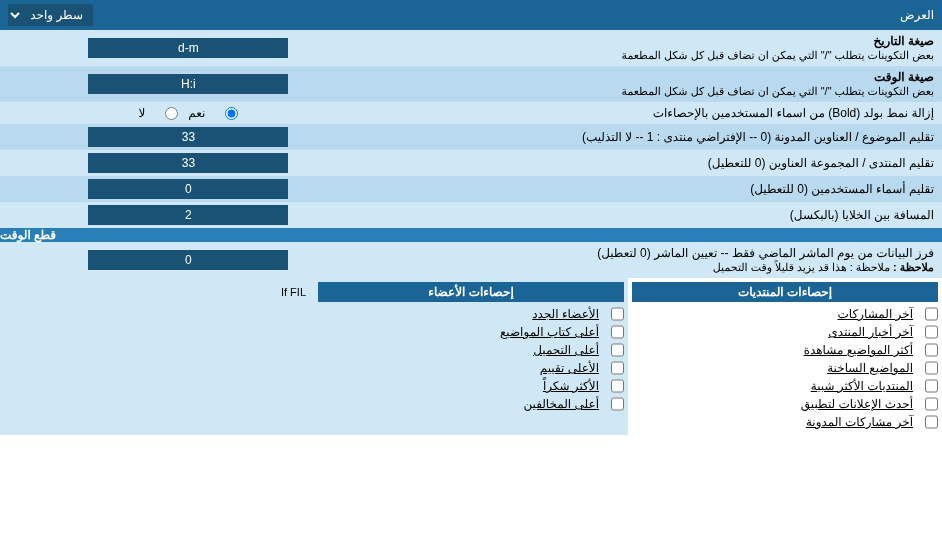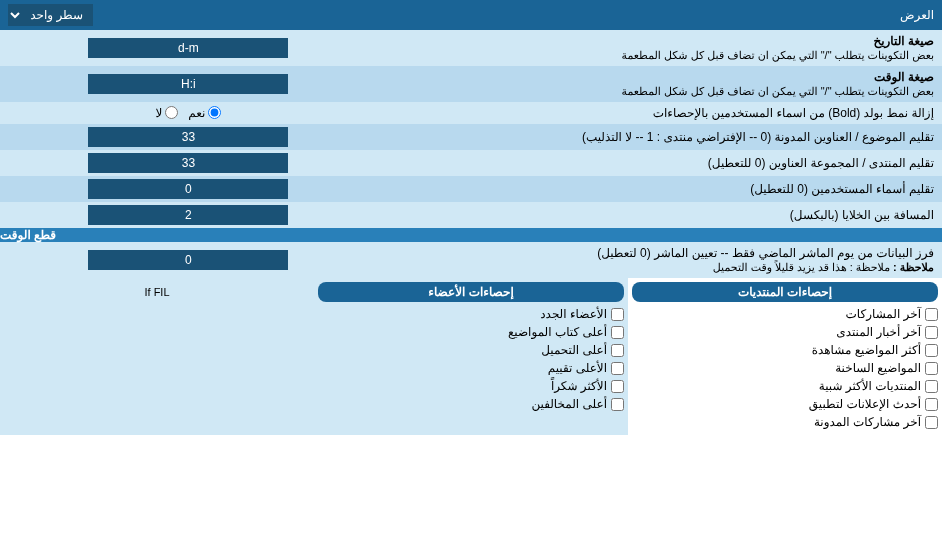--- a/index.html
+++ b/index.html
@@ -62,38 +62,37 @@
     }
     .radio-group {
       display: flex;
       gap: 10px;
       justify-content: center;
       align-items: center;
       color: #000;
     }
     .radio-label {
       display: flex;
-      align-items: flex-start;
-      gap: 3px;
+      align-items: flex-end;
+      gap: 20px;
     }
     .bottom-col-title {
       background: #1a6496;
       color: #fff;
       text-align: center;
       padding: 3px 6px;
       font-weight: bold;
       margin-bottom: 3px;
-      border-radius: 8px;
     }
     .checkbox-row {
       display: flex;
-      align-items: center;
-      gap: 4px;
+      gap: 12px;
       padding: 2px 0;
       color: #000;
+      text-decoration: underline;
     }
     .checkbox-row input[type=checkbox] {
       margin: 0;
     }
     .note-text {
       font-size: 11px;
       color: #000;
     }
   </style>
 </head>
@@ -264,21 +263,21 @@
                     <input type="checkbox" style="">
                     <span>الأكثر شكراً</span>
                   </div>
             <div class="checkbox-row">
                     <input type="checkbox" style="">
                     <span>أعلى المخالفين</span>
                   </div>
           </td>
 
           <td style="vertical-align:top; padding:4px; background:#d0e8f5; width:33%;">
-            <div style="color:#000; font-size:11px; padding:4px;text-align:center;">If FIL</div>
+            <div style="color:#000; font-size:11px; padding:4px;">If FIL</div>
           </td>
         </tr>
       </tbody>
           </table>
     </td>
   </tr>
 </tbody>
   </table>
 
 </body></html>

